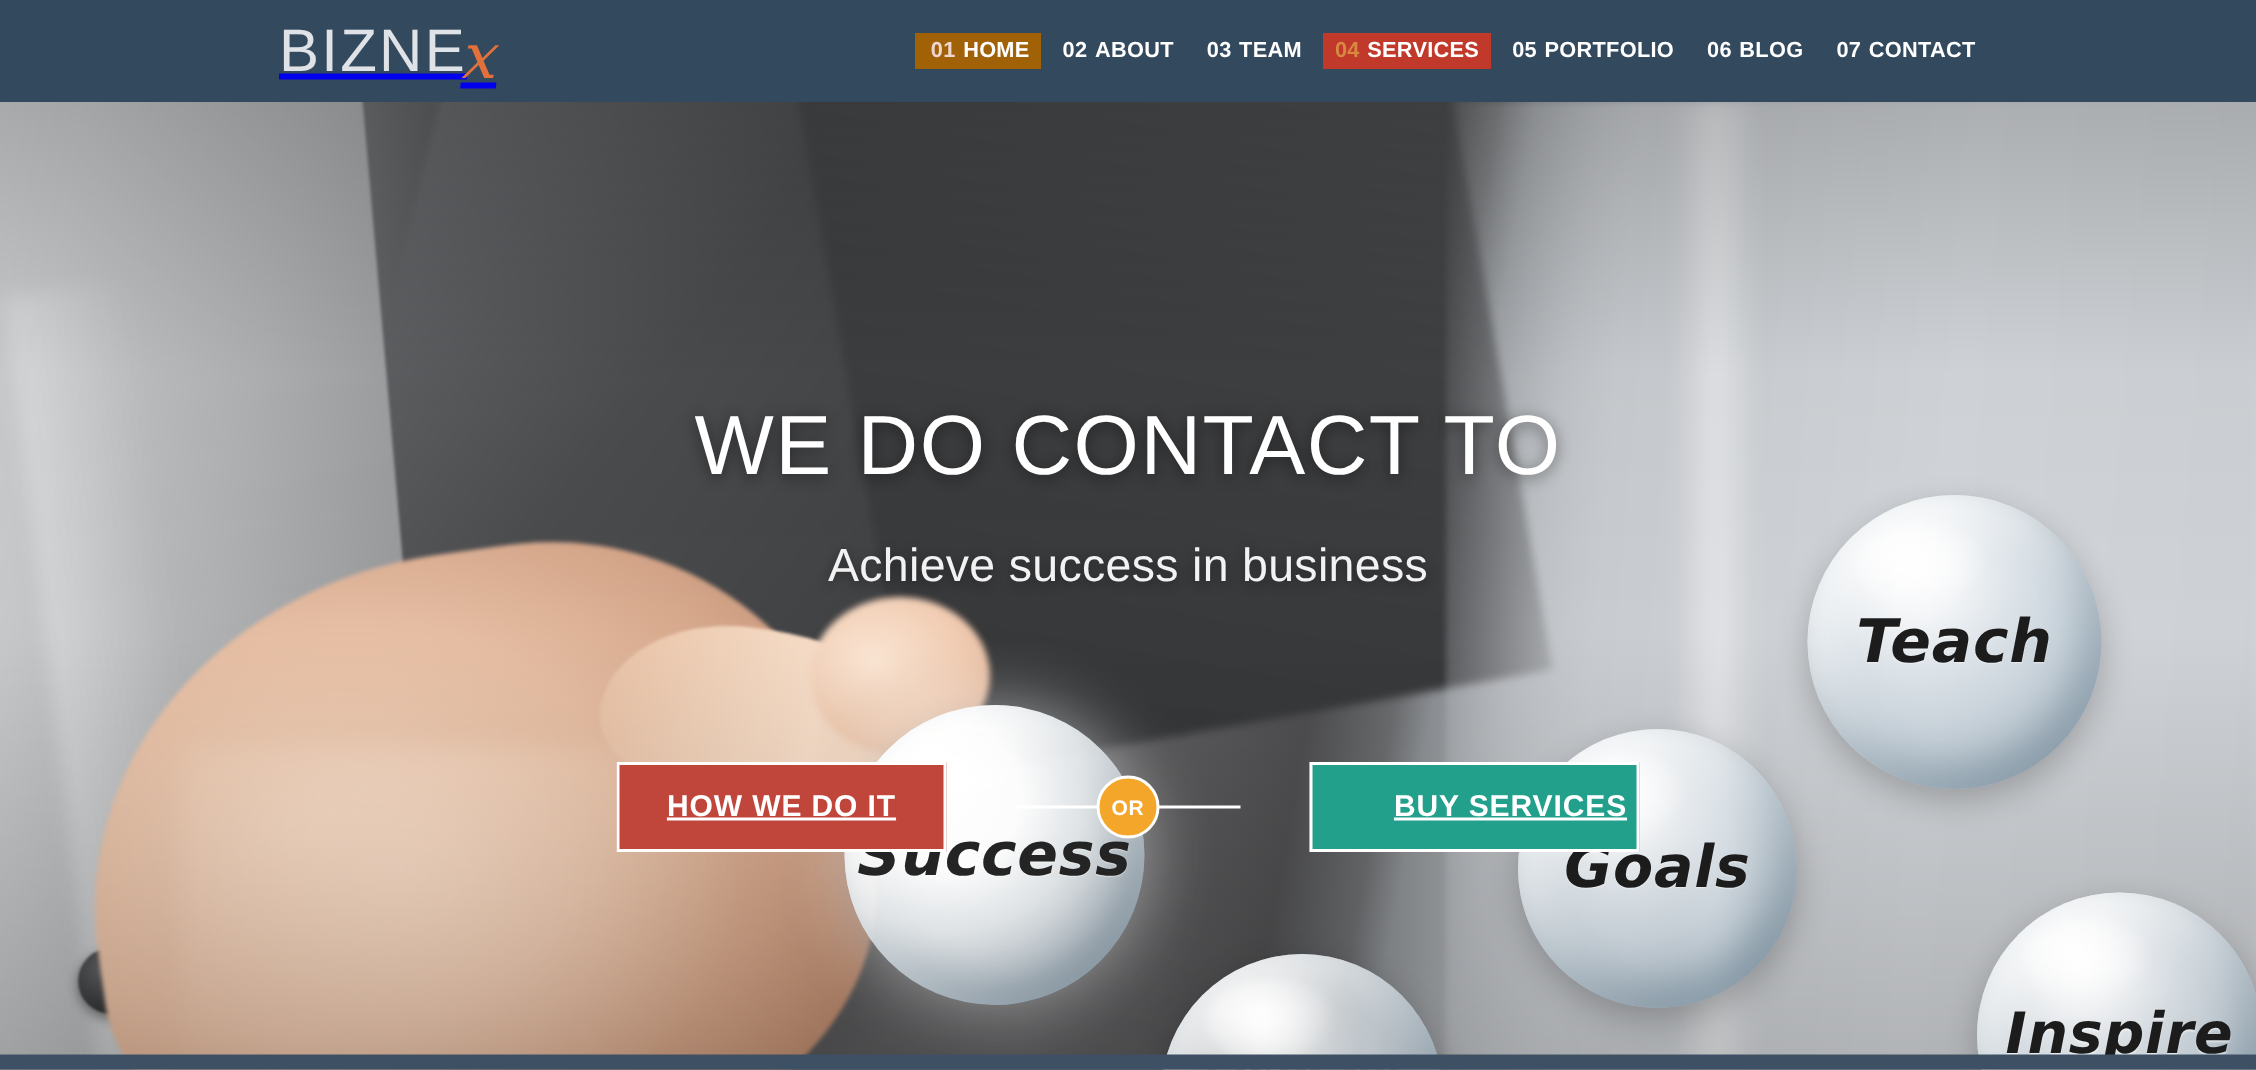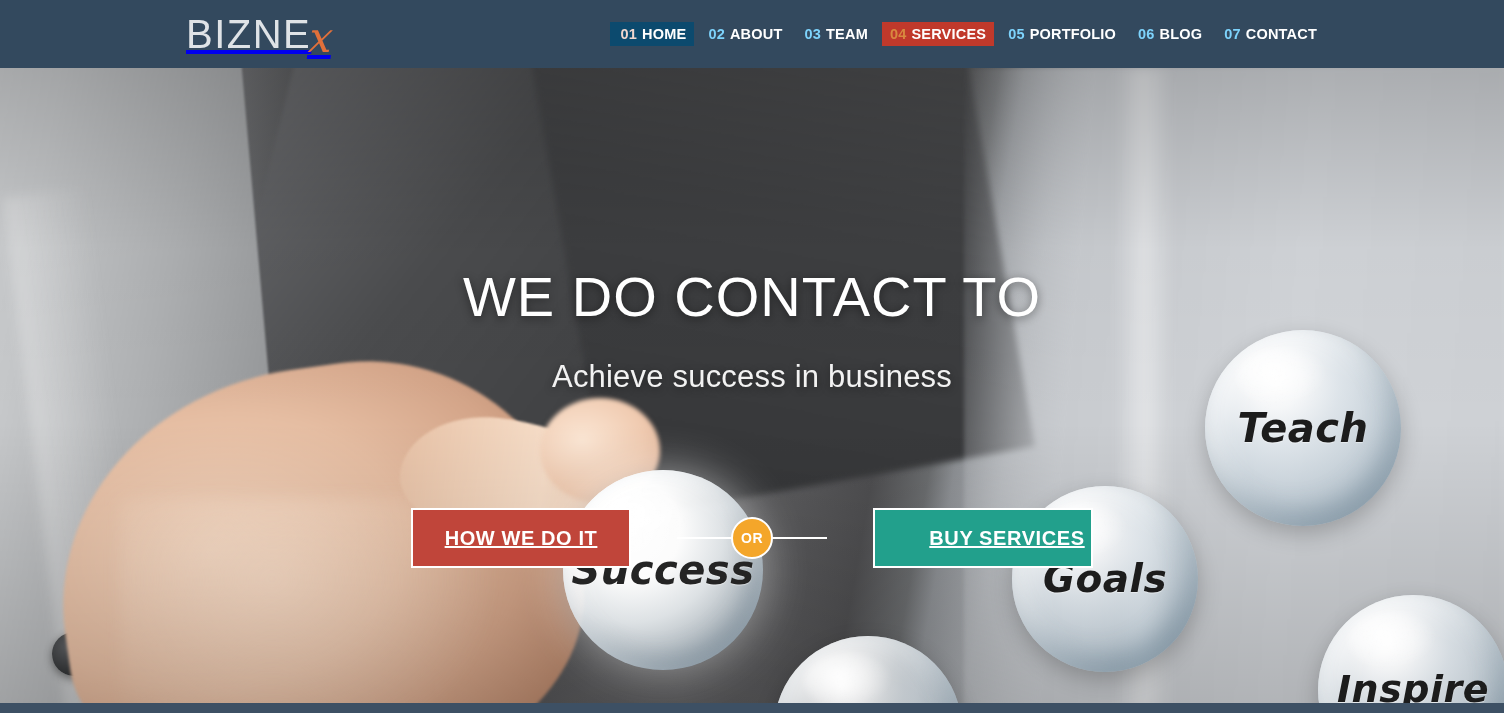--- a/index.html
+++ b/index.html
@@ -63,22 +63,22 @@
     margin: 0 3px;
     font-size: 14.5px;
     font-weight: bold;
     letter-spacing: 0.2px;
     color: #ffffff;
     text-decoration: none;
     white-space: nowrap;
     line-height: 1;
     cursor: pointer;
   }
-  .nav-num { color: #7dd3fc; font-weight: bold; }
-  .nav-item.active { background: #0c4a6e; padding-left: 11px; }
+  .nav-num { color: #ffffff; font-weight: bold; }
+  .nav-item.active { background: #a16207; padding-left: 11px; }
   .nav-item.active .nav-num { color: #f0d6ce; }
   .nav-item.hover { background: #c0392b; }
   .nav-item.hover .nav-num { color: #d8893f; }
 
   
   .hero {
     position: absolute; top: 68px; left: 0;
     width: 1504px; height: 645px;
     overflow: hidden;
     background: #8e9195;

